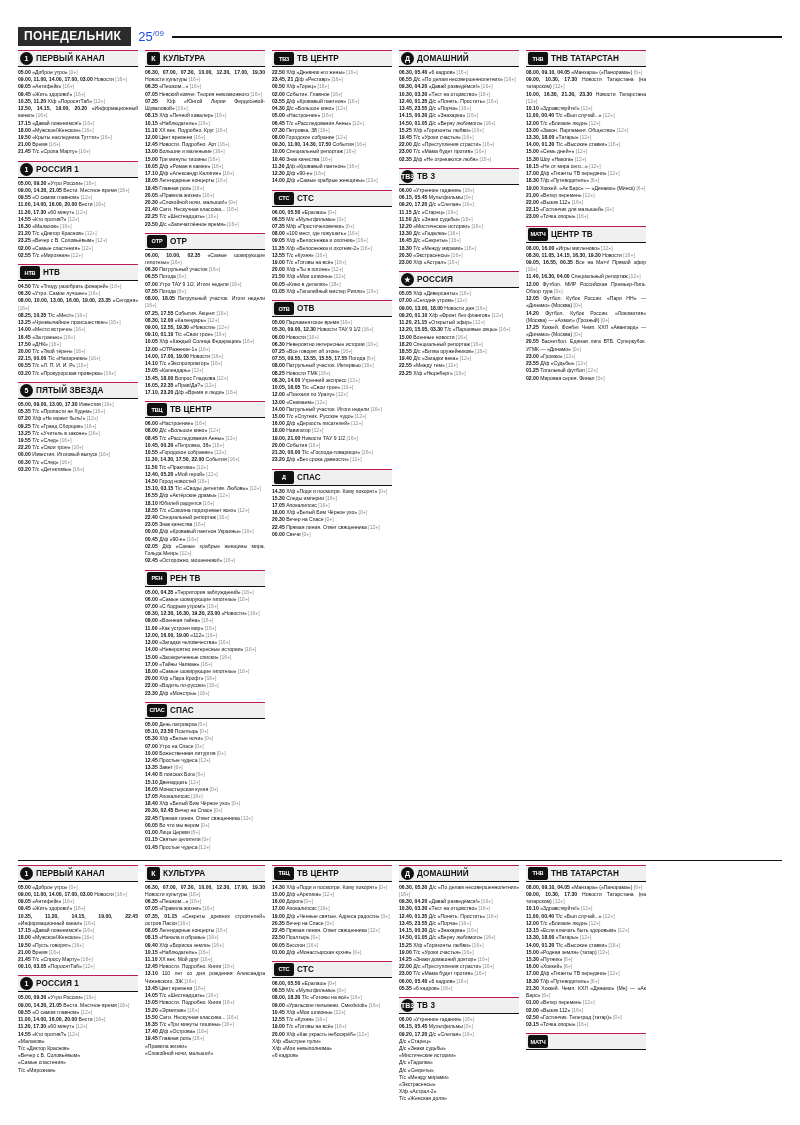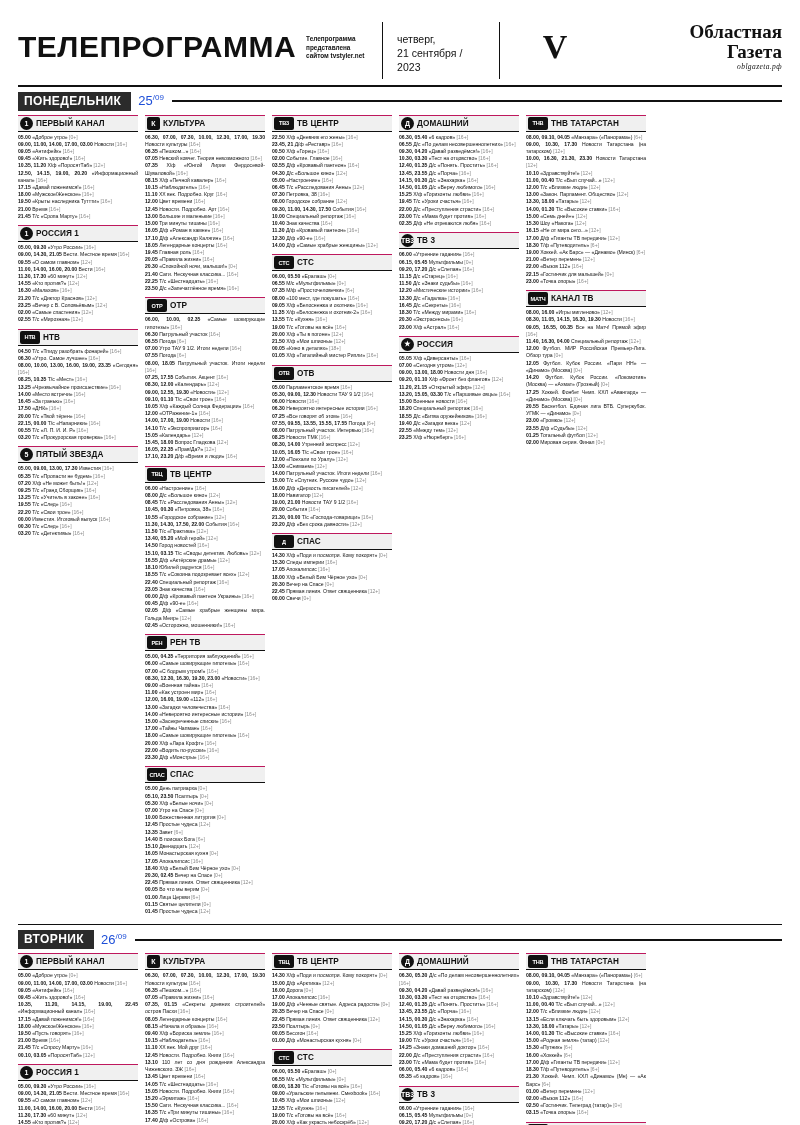--- a/index.html
+++ b/index.html
@@ -47,34 +47,20 @@
   .prog b { font-weight:bold; }
   .prog .age { color:#888; }
 
   .sep { height:1px; background:#111; margin:4px 0 3px 0; }
 </style>
 </head>
 <body>
 
 <div class="page">
 
-  <div class="masthead">
-    <div class="mast-title">ТЕЛЕПРОГРАММА</div>
-    <div class="mast-sub">Телепрограмма представлена сайтом tvstyler.net</div>
-    <div class="mast-date">
-      <div>четверг,</div>
-      <div>21 сентября / 2023</div>
-    </div>
-    <div class="mast-v">V</div>
-    <div class="mast-right">
-      <div class="l1">Областная</div>
-      <div class="l2">Газета</div>
-      <div class="l3">oblgazeta.рф</div>
-    </div>
-  </div>
 
   <div class="day-band">
     <div class="day-name">ПОНЕДЕЛЬНИК</div>
     <div class="day-date"><span>25</span><sup>/09</sup></div>
     <div class="band-rule"></div>
   </div>
   <div class="cols">
     <div class="col">
         <div class="chan">
           <div class="chan-head">
@@ -199,34 +185,29 @@
         <div class="chan">
           <div class="chan-head">
             <span class="chan-logo wide">ТНВ</span>
             <span class="chan-name">ТНВ ТАТАРСТАН</span>
           </div>
           <div class="prog"><b>08.00, 09.10, 04.05</b> «Манзара» («Панорама») <span class="age">[6+]</span><br><b>09.00, 10.30, 17.30</b> Новости Татарстана (на татарском) <span class="age">[12+]</span><br><b>10.00, 16.30, 21.30, 23.30</b> Новости Татарстана <span class="age">[12+]</span><br><b>10.10</b> «Здравствуйте!» <span class="age">[12+]</span><br><b>11.00, 00.40</b> Т/с «Был случай...» <span class="age">[12+]</span><br><b>12.00</b> Т/с «Близкие люди» <span class="age">[12+]</span><br><b>13.00</b> «Закон. Парламент. Общество» <span class="age">[12+]</span><br><b>13.30, 18.00</b> «Татары» <span class="age">[12+]</span><br><b>14.00, 01.30</b> Т/с «Высокие ставки» <span class="age">[16+]</span><br><b>15.00</b> «Семь дней+» <span class="age">[12+]</span><br><b>15.30</b> Шоу «Накога» <span class="age">[12+]</span><br><b>16.15</b> «Не от мира сего...» <span class="age">[12+]</span><br><b>17.00</b> Д/ф «Гиганты ТВ передачи» <span class="age">[12+]</span><br><b>18.30</b> Т/ф «Путеводитель» <span class="age">[6+]</span><br><b>19.00</b> Хоккей. «Ак Барс» — «Динамо» (Минск) <span class="age">[6+]</span><br><b>21.00</b> «Ветер перемен» <span class="age">[12+]</span><br><b>22.00</b> «Вызов 112» <span class="age">[16+]</span><br><b>22.15</b> «Гостинчик для малышей» <span class="age">[0+]</span><br><b>23.00</b> «Точка опоры» <span class="age">[16+]</span></div>
         </div>
         <div class="chan">
           <div class="chan-head">
             <span class="chan-logo wide">МАТЧ</span>
-            <span class="chan-name">КАНАЛ ТВ</span>
+            <span class="chan-name">ЦЕНТР ТВ</span>
           </div>
           <div class="prog"><b>08.00, 16.00</b> «Игры мигленово» <span class="age">[12+]</span><br><b>08.30, 11.05, 14.15, 16.30, 19.30</b> Новости <span class="age">[16+]</span><br><b>09.05, 16.55, 00.35</b> Все на Матч! Прямой эфир <span class="age">[16+]</span><br><b>11.40, 16.30, 04.00</b> Специальный репортаж <span class="age">[12+]</span><br><b>12.00</b> Футбол. МИР Российская Премьер-Лига. Обзор тура <span class="age">[0+]</span><br><b>12.05</b> Футбол. Кубок России. «Пари НН» — «Динамо» (Москва) <span class="age">[0+]</span><br><b>14.20</b> Футбол. Кубок России. «Локомотив» (Москва) — «Ахмат» (Грозный) <span class="age">[0+]</span><br><b>17.25</b> Хоккей. Фонбет Чемп. КХЛ «Авангард» — «Динамо» (Москва) <span class="age">[0+]</span><br><b>20.55</b> Баскетбол. Единая лига ВТБ. Суперкубок. УГМК — «Динамо» <span class="age">[0+]</span><br><b>23.00</b> «Громко» <span class="age">[12+]</span><br><b>23.55</b> Д/ф «Судьбы» <span class="age">[12+]</span><br><b>01.25</b> Тотальный футбол <span class="age">[12+]</span><br><b>02.00</b> Мировая серия. Финал <span class="age">[0+]</span></div>
         </div>
       </div>
   </div>
 
   <div class="sep"></div>
 
-  <div class="day-band">
-    <div class="day-name">ВТОРНИК</div>
-    <div class="day-date"><span>26</span><sup>/09</sup></div>
-    <div class="band-rule"></div>
-  </div>
   <div class="cols">
     <div class="col">
         <div class="chan">
           <div class="chan-head">
             <span class="chan-logo ">1</span>
             <span class="chan-name">ПЕРВЫЙ КАНАЛ</span>
           </div>
           <div class="prog"><b>05.00</b> «Доброе утро» <span class="age">[0+]</span><br><b>09.00, 11.00, 14.00, 17.00, 03.00</b> Новости <span class="age">[16+]</span><br><b>09.05</b> «Антифейк» <span class="age">[16+]</span><br><b>09.45</b> «Жить здорово!» <span class="age">[16+]</span><br><b>10.35, 11.20, 14.15, 19.00, 22.45</b> «Информационный канал» <span class="age">[16+]</span><br><b>17.15</b> «Давай поженимся!» <span class="age">[16+]</span><br><b>18.00</b> «Мужское/Женское» <span class="age">[16+]</span><br><b>19.50</b> «Пусть говорят» <span class="age">[16+]</span><br><b>21.00</b> Время <span class="age">[16+]</span><br><b>21.45</b> Т/с «Спросу Марту» <span class="age">[16+]</span><br><b>00.10, 03.05</b> «ПоросятТаб» <span class="age">[12+]</span></div>
         </div>
         <div class="chan">

